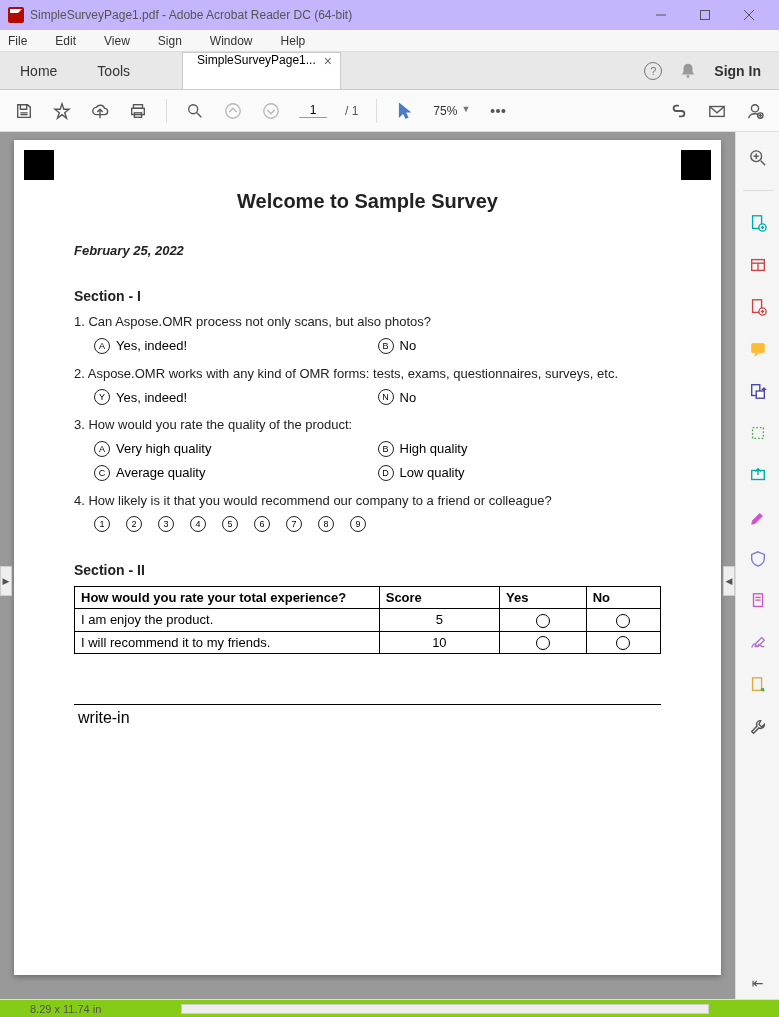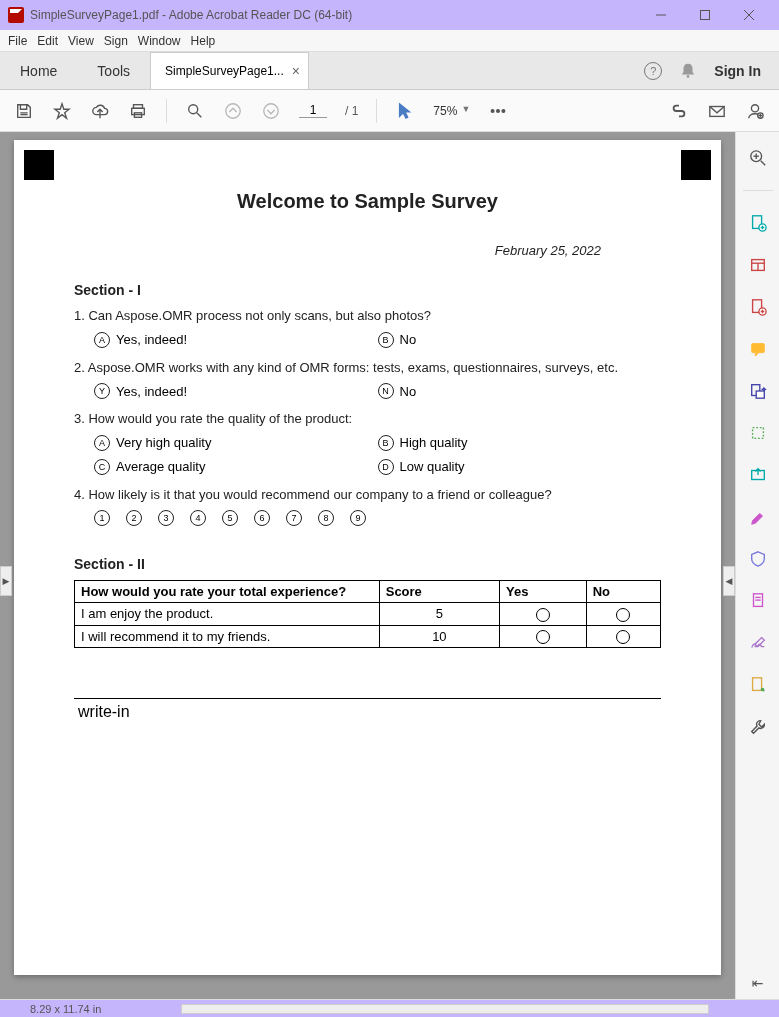--- a/index.html
+++ b/index.html
@@ -8,27 +8,27 @@
 
 .titlebar { height: 30px; background: #c4b5fd; display: flex; align-items: center; padding: 0 8px; }
 .titlebar .app-icon { width: 16px; height: 16px; background: #b30b00; border-radius: 2px; margin-right: 6px; position: relative; }
 .titlebar .app-icon::after { content: ""; position: absolute; top: 2px; left: 2px; width: 8px; height: 8px; border-top: 4px solid #fff; border-right: 4px solid transparent; }
 .titlebar .title-text { color: #555; font-size: 12px; flex: 1; }
 .winbtns { display: flex; }
 .winbtn { width: 44px; height: 30px; display: flex; align-items: center; justify-content: center; color: #555; }
 .winbtn svg { width: 10px; height: 10px; stroke: #555; stroke-width: 1; fill: none; }
 
 
-.menubar { height: 22px; background: #f7f7f7; display: flex; align-items: center; padding: 0 8px; gap: 10px; font-size: 12px; color: #333; border-bottom: 1px solid #ddd; }
+.menubar { height: 22px; background: #f7f7f7; display: flex; align-items: center; padding: 0 8px; gap: 28px; font-size: 12px; color: #333; border-bottom: 1px solid #ddd; }
 .menubar span { cursor: default; }
 
 
 .tabbar { height: 38px; background: #e8e8e8; display: flex; align-items: stretch; border-bottom: 1px solid #ccc; }
 .tabbtn { padding: 8px 20px; display: flex; align-items: center; font-size: 14px; color: #333; cursor: default; }
-.doc-tab { background: #fff; border-top: 1px solid #ccc; border-left: 1px solid #ccc; border-right: 1px solid #ccc; display: flex; align-items: center; padding: 0 8px 0 14px; font-size: 12px; gap: 8px; }
+.doc-tab { background: #fff; border-top: 1px solid #ccc; border-left: 1px solid #ccc; border-right: 1px solid #ccc; display: flex; padding: 0 8px 0 14px; font-size: 12px; gap: 8px; margin-left: 32px; }
 .doc-tab .close-x { font-size: 14px; color: #666; }
 .tabbar-right { margin-left: auto; display: flex; align-items: center; gap: 16px; padding-right: 18px; }
 .signin { font-size: 14px; font-weight: 600; color: #333; }
 .icon-circle { width: 18px; height: 18px; border: 1.5px solid #777; border-radius: 50%; display: flex; align-items: center; justify-content: center; font-size: 11px; color: #777; }
 
 
 .toolbar { height: 42px; background: #fafafa; border-bottom: 1px solid #ddd; display: flex; align-items: center; padding: 0 14px; gap: 18px; }
 .tb-sep { width: 1px; height: 24px; background: #ddd; }
 .tb-icon { width: 20px; height: 20px; display: flex; align-items: center; justify-content: center; color: #555; }
 .tb-icon svg { width: 18px; height: 18px; stroke: #555; stroke-width: 1.5; fill: none; }
@@ -44,21 +44,21 @@
 .expand-left { position: absolute; left: 0; top: 50%; width: 12px; height: 30px; background: #eee; border: 1px solid #ccc; display: flex; align-items: center; justify-content: center; font-size: 9px; color: #555; z-index: 5; }
 .expand-right { position: absolute; right: 0; top: 50%; width: 12px; height: 30px; background: #eee; border: 1px solid #ccc; display: flex; align-items: center; justify-content: center; font-size: 9px; color: #555; z-index: 5; }
 
 .page { background: #fff; width: 100%; height: 835px; box-shadow: 0 2px 6px rgba(0,0,0,0.3); position: relative; padding: 0; }
 .corner { position: absolute; width: 30px; height: 30px; background: #000; }
 .corner.tl { top: 10px; left: 10px; }
 .corner.tr { top: 10px; right: 10px; }
 
 .doc-content { padding: 50px 60px 20px; font-family: "Segoe UI", Tahoma, sans-serif; }
 .doc-title { text-align: center; font-size: 20px; font-weight: bold; color: #222; margin-bottom: 30px; }
-.doc-date { text-align: right; font-style: italic; font-size: 13px; color: #222; margin-bottom: 24px; padding-right: 60px; }
+.doc-date { font-style: italic; font-size: 13px; color: #222; margin-bottom: 30px; padding-right: 60px; font-weight: bold; }
 .section-title { font-weight: bold; font-size: 14px; color: #222; margin-bottom: 8px; }
 .question { font-size: 13px; color: #222; margin-bottom: 6px; line-height: 1.5; }
 .options { display: flex; flex-wrap: wrap; margin-left: 20px; margin-bottom: 10px; }
 .option { display: flex; align-items: center; gap: 6px; font-size: 13px; }
 .option.half { width: 50%; }
 .bubble { width: 16px; height: 16px; border: 1.2px solid #222; border-radius: 50%; display: flex; align-items: center; justify-content: center; font-size: 9px; }
 .bubble-row { display: flex; gap: 16px; margin-left: 20px; margin-bottom: 14px; }
 
 .survey-table { width: 100%; border-collapse: collapse; font-size: 13px; }
 .survey-table th, .survey-table td { border: 1px solid #000; padding: 3px 6px; }
@@ -70,21 +70,21 @@
 .write-label { font-size: 16px; padding-left: 4px; }
 
 
 .side-panel { width: 44px; background: #f5f5f5; border-left: 1px solid #ddd; display: flex; flex-direction: column; align-items: center; gap: 22px; padding-top: 16px; }
 .side-icon { width: 20px; height: 20px; display: flex; align-items: center; justify-content: center; }
 .side-icon svg { width: 18px; height: 18px; }
 .side-sep { width: 30px; height: 1px; background: #ddd; }
 .side-expand { margin-top: auto; margin-bottom: 8px; font-size: 14px; color: #555; }
 
 
-.statusbar { height: 18px; background: #c4b5fd; border-top: 1px solid #ddd; display: flex; align-items: center; padding: 0 30px; font-size: 11px; color: #555; }
+.statusbar { height: 18px; background: #84cc16; border-top: 1px solid #ddd; display: flex; align-items: center; padding: 0 30px; font-size: 11px; color: #555; }
 .statusbar .sb-track { flex: 1; height: 10px; margin-left: 80px; margin-right: 40px; border: 1px solid #ccc; background: #eee; }
 </style>
 </head>
 <body>
 
 <div class="titlebar">
   <div class="app-icon"></div>
   <div class="title-text">SimpleSurveyPage1.pdf - Adobe Acrobat Reader DC (64-bit)</div>
   <div class="winbtns">
     <div class="winbtn">

